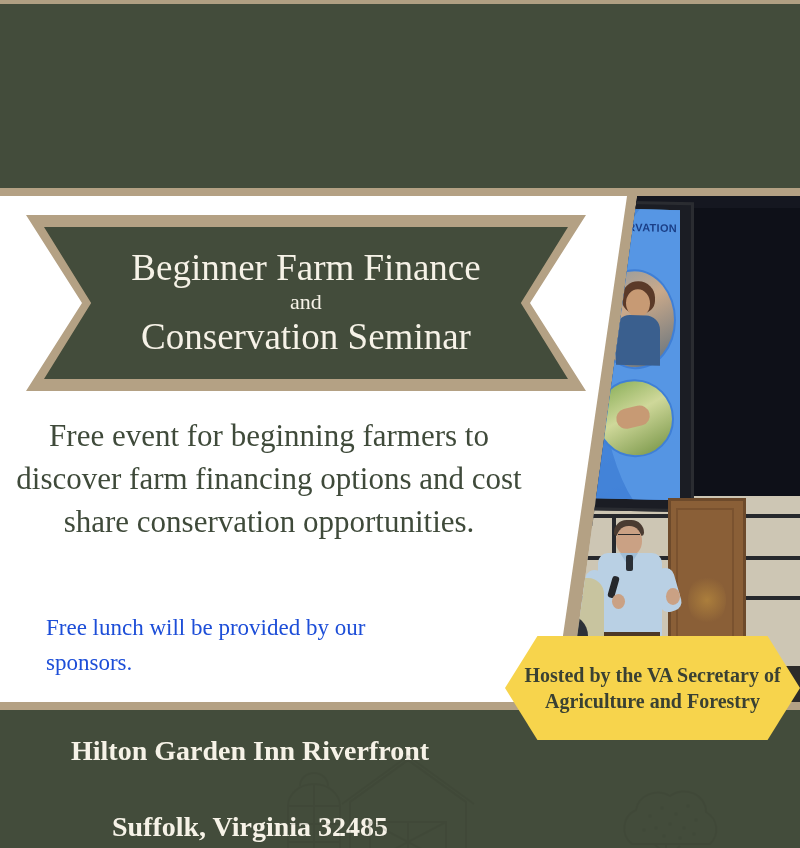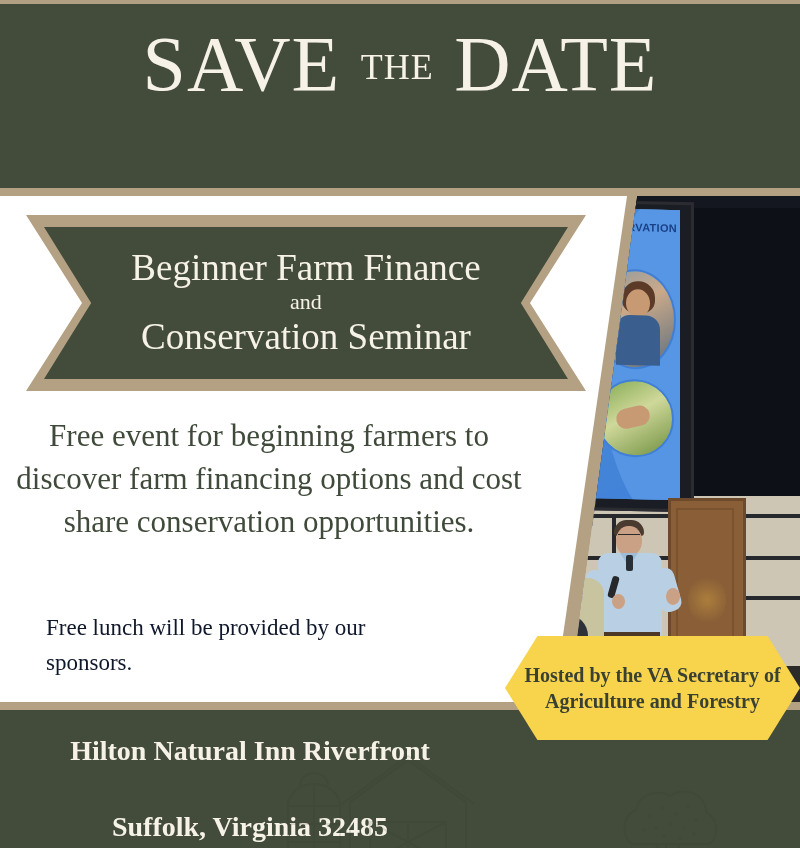--- a/index.html
+++ b/index.html
@@ -190,21 +190,21 @@
 
   
   .body-copy{
     position:absolute;left:14px;top:414px;width:510px;
     text-align:center;color:#3f4a3a;
     font-size:31px;line-height:43px;
     font-family:"Liberation Serif", serif;z-index:22;
   }
   .lunch-copy{
     position:absolute;left:46px;top:610px;width:380px;
-    text-align:left;color:#0f172a;
+    text-align:left;color:#1d4ed8;
     font-size:23px;line-height:35px;
     font-family:"Liberation Serif", serif;z-index:22;
   }
 
   
   .badge{
     position:absolute;left:505px;top:636px;width:295px;height:104px;
     background:#f7d44c;z-index:30;
     clip-path:polygon(11% 0, 89% 0, 100% 50%, 89% 100%, 11% 100%, 0 50%);
     display:flex;align-items:center;justify-content:center;
@@ -235,25 +235,20 @@
   .wm-tree{left:598px;top:48px;}
 </style>
 </head>
 <body>
 
 <div id="poster">
 
   <div class="top-hairline"></div>
 
   <div class="header-band"></div>
-  <div class="save-the-date">
-    <span>SAVE</span>
-    <span class="the">THE</span>
-    <span>DATE</span>
-  </div>
   <div class="header-rule"></div>
 
   <div class="photo-tan"></div>
   <div class="photo-wrap">
     <div class="photo">
       <div class="ph-wall"></div>
       <div class="ph-ceiling"></div>
       <div class="ph-wall2"></div>
       <div class="ph-floor"></div>
 
@@ -379,21 +374,21 @@
           <circle cx="72" cy="66" r="2"></circle>
         <circle cx="86" cy="70" r="2"></circle>
           <circle cx="98" cy="62" r="2"></circle>
         <circle cx="46" cy="72" r="2"></circle>
           <circle cx="66" cy="78" r="2"></circle>
         <circle cx="82" cy="80" r="2"></circle>
           <circle cx="96" cy="76" r="2"></circle>
       </g>
     </svg>
 
-    <div class="footer-text" style="top:22px">Hilton Natural Inn Riverfront</div>
+    <div class="footer-text" style="top:22px">Hilton Garden Inn Riverfront</div>
     <div class="footer-text" style="top:98px">Suffolk, Virginia 32485</div>
   </div>
 
   <div class="badge">
     <div class="badge-text">Hosted by the VA Secretary of Agriculture and Forestry</div>
   </div>
 
 </div>
 
 </body></html>

